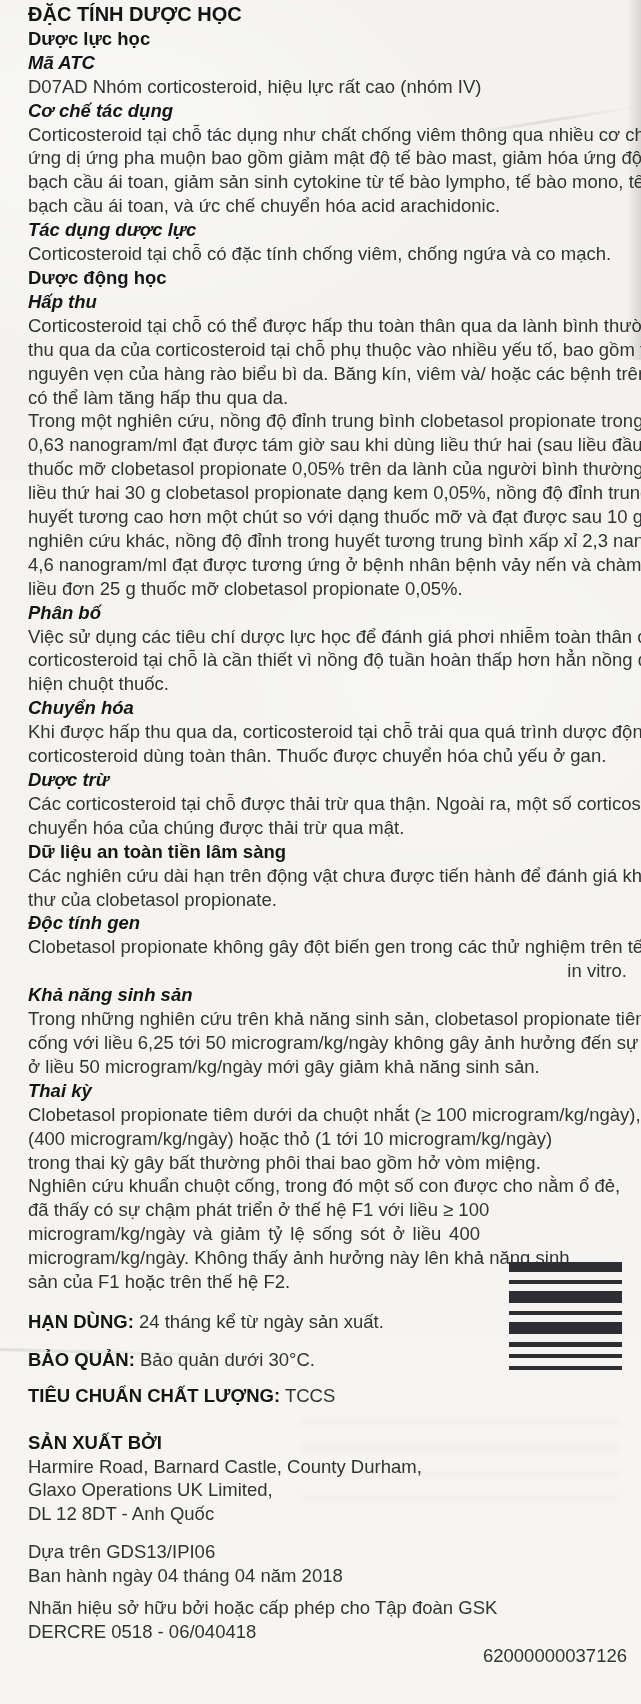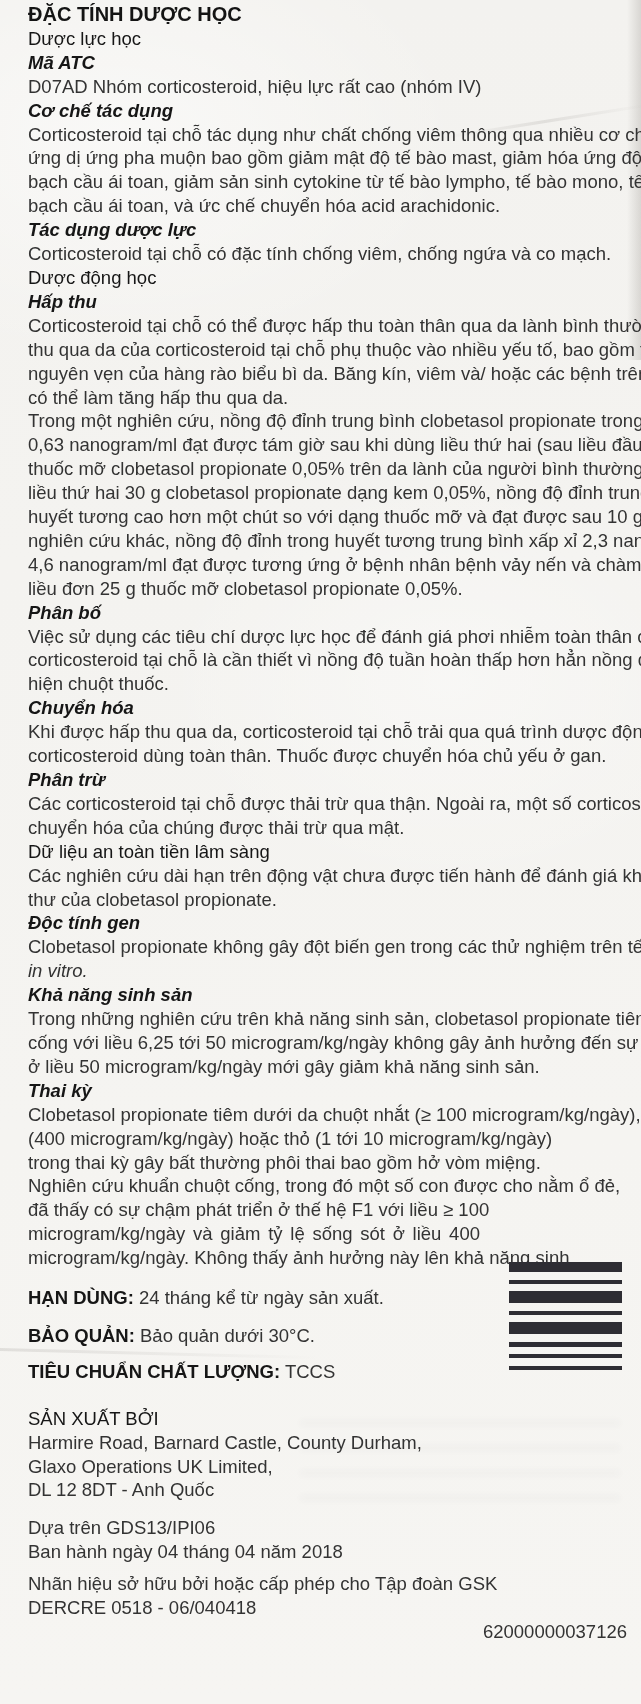--- a/index.html
+++ b/index.html
@@ -14,23 +14,23 @@
     font-family:"Liberation Sans", sans-serif;
     color:#333;
   }
   .content{
     position:absolute;left:28px;top:3px;width:599px;
     font-size:18.5px;line-height:23.9px;
   }
   .ln{white-space:nowrap;}
   .j{white-space:nowrap;text-align:justify;text-align-last:justify;}
   .h1{font-weight:bold;font-size:20px;color:#141414;white-space:nowrap;}
-  .h2{font-weight:normal;color:#161616;white-space:nowrap;}
+  .h2{font-weight:bold;color:#161616;white-space:nowrap;}
   .h3{font-weight:bold;font-style:italic;color:#161616;white-space:nowrap;}
-  .i{font-style:italic;}
+  .i{text-align:right;}
   .b{font-weight:bold;color:#161616;}
   .narrow{width:452px;}
   .mt16{margin-top:16px;} .mt14{margin-top:14px;} .mt12{margin-top:12px;}
   .mt23{margin-top:23px;} .mt8{margin-top:8px;}
   .code-number{text-align:center;text-align-last:right;}
   .bars{
     position:absolute;left:509px;top:1262px;width:113px;
     display:flex;flex-direction:column;gap:7.5px;
   }
   .bar{background:#2e2d33;width:100%;}
@@ -103,21 +103,21 @@
 
     <div class="h3">Phân bố</div>
     <div class="ln j">Việc sử dụng các tiêu chí dược lực học để đánh giá phơi nhiễm toàn thân của</div>
     <div class="ln j">corticosteroid tại chỗ là cần thiết vì nồng độ tuần hoàn thấp hơn hẳn nồng độ có thể phát</div>
     <div class="ln">hiện chuột thuốc.</div>
 
     <div class="h3">Chuyển hóa</div>
     <div class="ln j">Khi được hấp thu qua da, corticosteroid tại chỗ trải qua quá trình dược động học giống như</div>
     <div class="ln">corticosteroid dùng toàn thân. Thuốc được chuyển hóa chủ yếu ở gan.</div>
 
-    <div class="h3">Phân trừ</div>
+    <div class="h3">Dược trừ</div>
     <div class="ln j">Các corticosteroid tại chỗ được thải trừ qua thận. Ngoài ra, một số corticosteroid và chất</div>
     <div class="ln">chuyển hóa của chúng được thải trừ qua mật.</div>
 
     <div class="h2">Dữ liệu an toàn tiền lâm sàng</div>
 
     <div class="ln j">Các nghiên cứu dài hạn trên động vật chưa được tiến hành để đánh giá khả năng gây ung</div>
     <div class="ln">thư của clobetasol propionate.</div>
 
     <div class="h3">Độc tính gen</div>
     <div class="ln j">Clobetasol propionate không gây đột biến gen trong các thử nghiệm trên tế bào vi khuẩn</div>
@@ -129,20 +129,21 @@
     <div class="ln">ở liều 50 microgram/kg/ngày mới gây giảm khả năng sinh sản.</div>
 
     <div class="h3">Thai kỳ</div>
     <div class="ln j">Clobetasol propionate tiêm dưới da chuột nhắt (≥ 100 microgram/kg/ngày), chuột cống</div>
     <div class="ln">(400 microgram/kg/ngày) hoặc thỏ (1 tới 10 microgram/kg/ngày)</div>
     <div class="ln">trong thai kỳ gây bất thường phôi thai bao gồm hở vòm miệng.</div>
     <div class="ln">Nghiên cứu khuẩn chuột cống, trong đó một số con được cho nằm ổ đẻ,</div>
     <div class="ln j narrow">đã thấy có sự chậm phát triển ở thế hệ F1 với liều ≥ 100</div>
     <div class="ln j narrow">microgram/kg/ngày và giảm tỷ lệ sống sót ở liều 400</div>
     <div class="ln j narrow">microgram/kg/ngày. Không thấy ảnh hưởng này lên khả năng sinh</div>
+    <div class="ln">sản của F1 hoặc trên thế hệ F2.</div>
 
     <div class="ln mt16">
       <span class="b">HẠN DÙNG:</span>
       <span>24 tháng kể từ ngày sản xuất.</span>
     </div>
 
     <div class="ln mt14">
       <span class="b">BẢO QUẢN:</span>
       <span>Bảo quản dưới 30°C.</span>
     </div>

